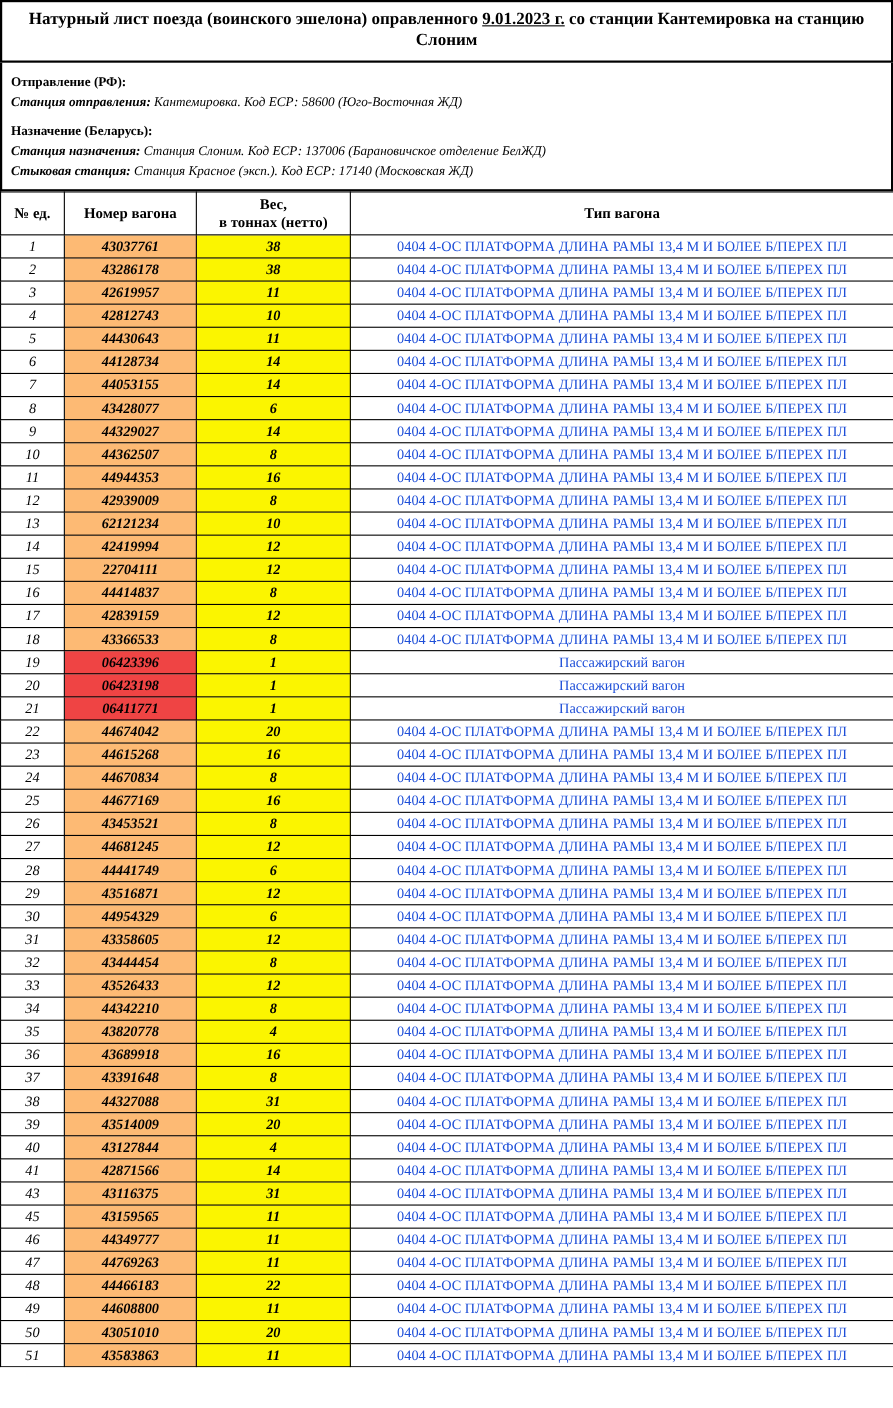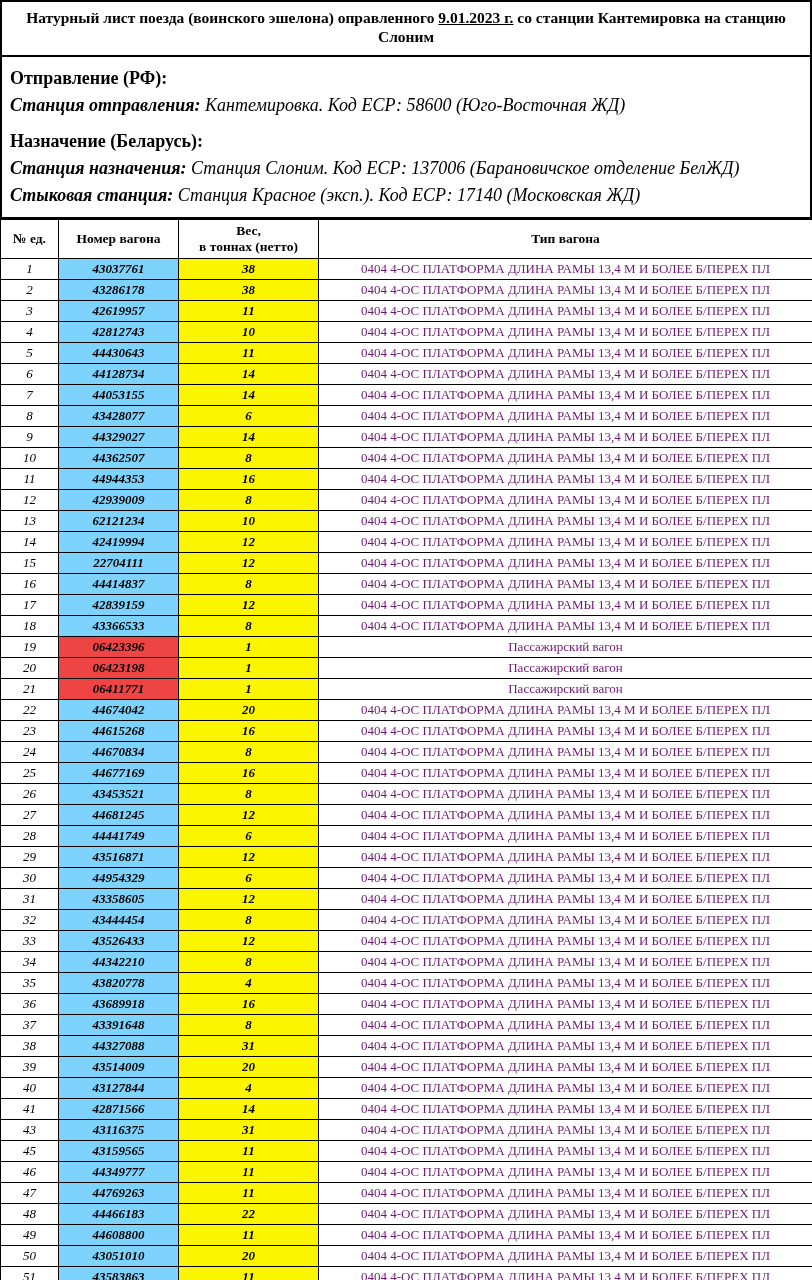--- a/index.html
+++ b/index.html
@@ -31,21 +31,21 @@
   }
   
   .info-box {
     border-left: 2px solid #000;
     border-right: 2px solid #000;
     border-bottom: 2px solid #000;
     box-sizing: border-box;
     padding: 8px 8px 8px 8px;
   }
   .info-line {
-    font-size: 18px;
+    font-size: 12px;
     line-height: 1.5;
     white-space: nowrap;
   }
   .info-line .hdr {
     font-weight: bold;
     font-style: normal;
   }
   .info-line .lbl {
     font-weight: bold;
     font-style: italic;
@@ -94,25 +94,25 @@
     font-style: italic;
   }
   td.weight {
     text-align: center;
     font-weight: bold;
     font-style: italic;
   }
   td.type {
     text-align: center;
     font-size: 12px;
-    color: #701a75;
+    color: #1d4ed8;
     font-style: normal;
   }
   
-  .bg-green  { background: #7dd3fc; }
+  .bg-green  { background: #fdba74; }
   .bg-yellow { background: #fbf500; }
   .bg-white  { background: #ef4444; }
 </style>
 </head>
 <body>
 
 <div class="page">
 
   <div class="title-box">
     <span>Натурный лист поезда (воинского эшелона) оправленного </span><span class="u">9.01.2023 г.</span><span> со станции Кантемировка  на станцию Слоним</span>

